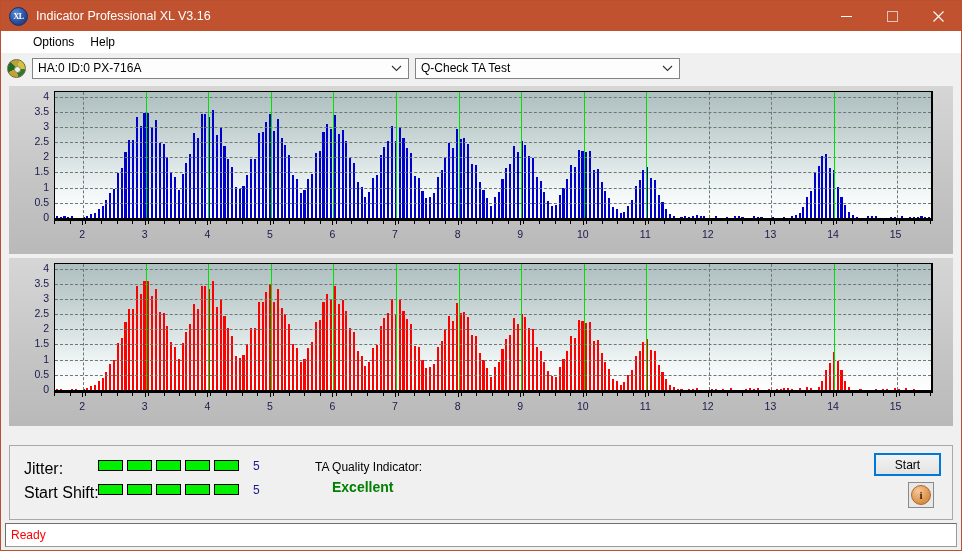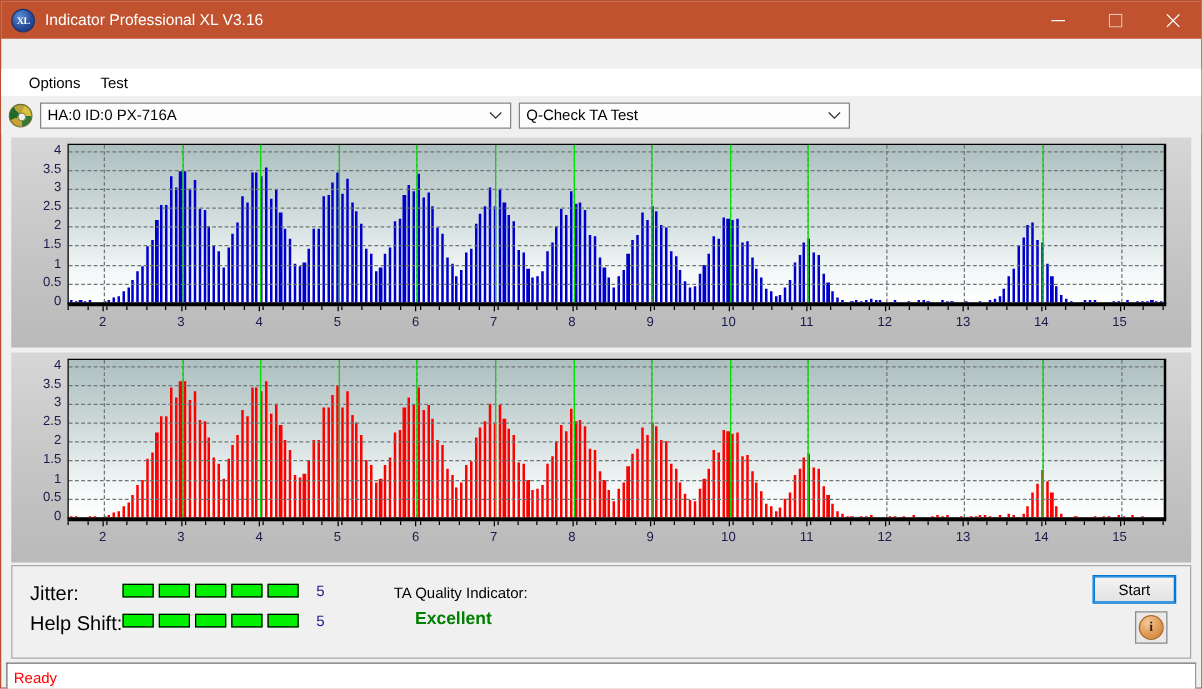--- a/index.html
+++ b/index.html
@@ -50,22 +50,21 @@
     display: flex; align-items: center; justify-content: center;
     color: #ffffff;
   }
   .wc svg { display: block; }
 
   
   .menubar {
     height: 22px; flex: 0 0 22px;
     background: #ffffff;
     display: flex; align-items: center;
-    padding-left: 14px;
-    margin-top: 24px;
+    padding-left: 24px;
   }
   .menuitem {
     padding: 2px 8px; font-size: 12px; color: #000;
   }
 
   
   .toolbar {
     height: 30px; flex: 0 0 30px;
     background: #f0f0f0;
     display: flex; align-items: center;
@@ -259,21 +258,21 @@
         <svg width="11" height="11" viewBox="0 0 11 11">
             <line x1="0.5" y1="0.5" x2="10.5" y2="10.5" stroke="#fff" stroke-width="1.1"></line>
             <line x1="10.5" y1="0.5" x2="0.5" y2="10.5" stroke="#fff" stroke-width="1.1"></line>
           </svg>
       </div>
     </div>
   </div>
 
   <div class="menubar">
     <div class="menuitem">Options</div>
-    <div class="menuitem">Test</div>
+    <div class="menuitem">Help</div>
   </div>
 
   <div class="toolbar">
     <div class="drive-icon"></div>
     <div class="combo c1">
       <span>HA:0 ID:0  PX-716A</span>
       <span class="caret">
         <svg width="11" height="7" viewBox="0 0 11 7">
             <polyline points="1,1 5.5,5.5 10,1" fill="none" stroke="#333" stroke-width="1.1"></polyline>
           </svg>
@@ -980,21 +979,21 @@
     <div class="row-label" style="left:14px; top:14px;">Jitter:</div>
     <div class="meter" id="jitter-meter" style="left:88px; top:14px;">
         <div class="seg"></div>
         <div class="seg"></div>
         <div class="seg"></div>
         <div class="seg"></div>
         <div class="seg"></div>
       </div>
     <div class="meterval" style="left:243px; top:13px;">5</div>
 
-    <div class="row-label" style="left:14px; top:38px;">Help Shift:</div>
+    <div class="row-label" style="left:14px; top:38px;">Start Shift:</div>
     <div class="meter" id="peak-meter" style="left:88px; top:38px;">
         <div class="seg"></div>
         <div class="seg"></div>
         <div class="seg"></div>
         <div class="seg"></div>
         <div class="seg"></div>
       </div>
     <div class="meterval" style="left:243px; top:37px;">5</div>
 
     <div class="ta-label" style="left:305px; top:14px;">TA Quality Indicator:</div>

